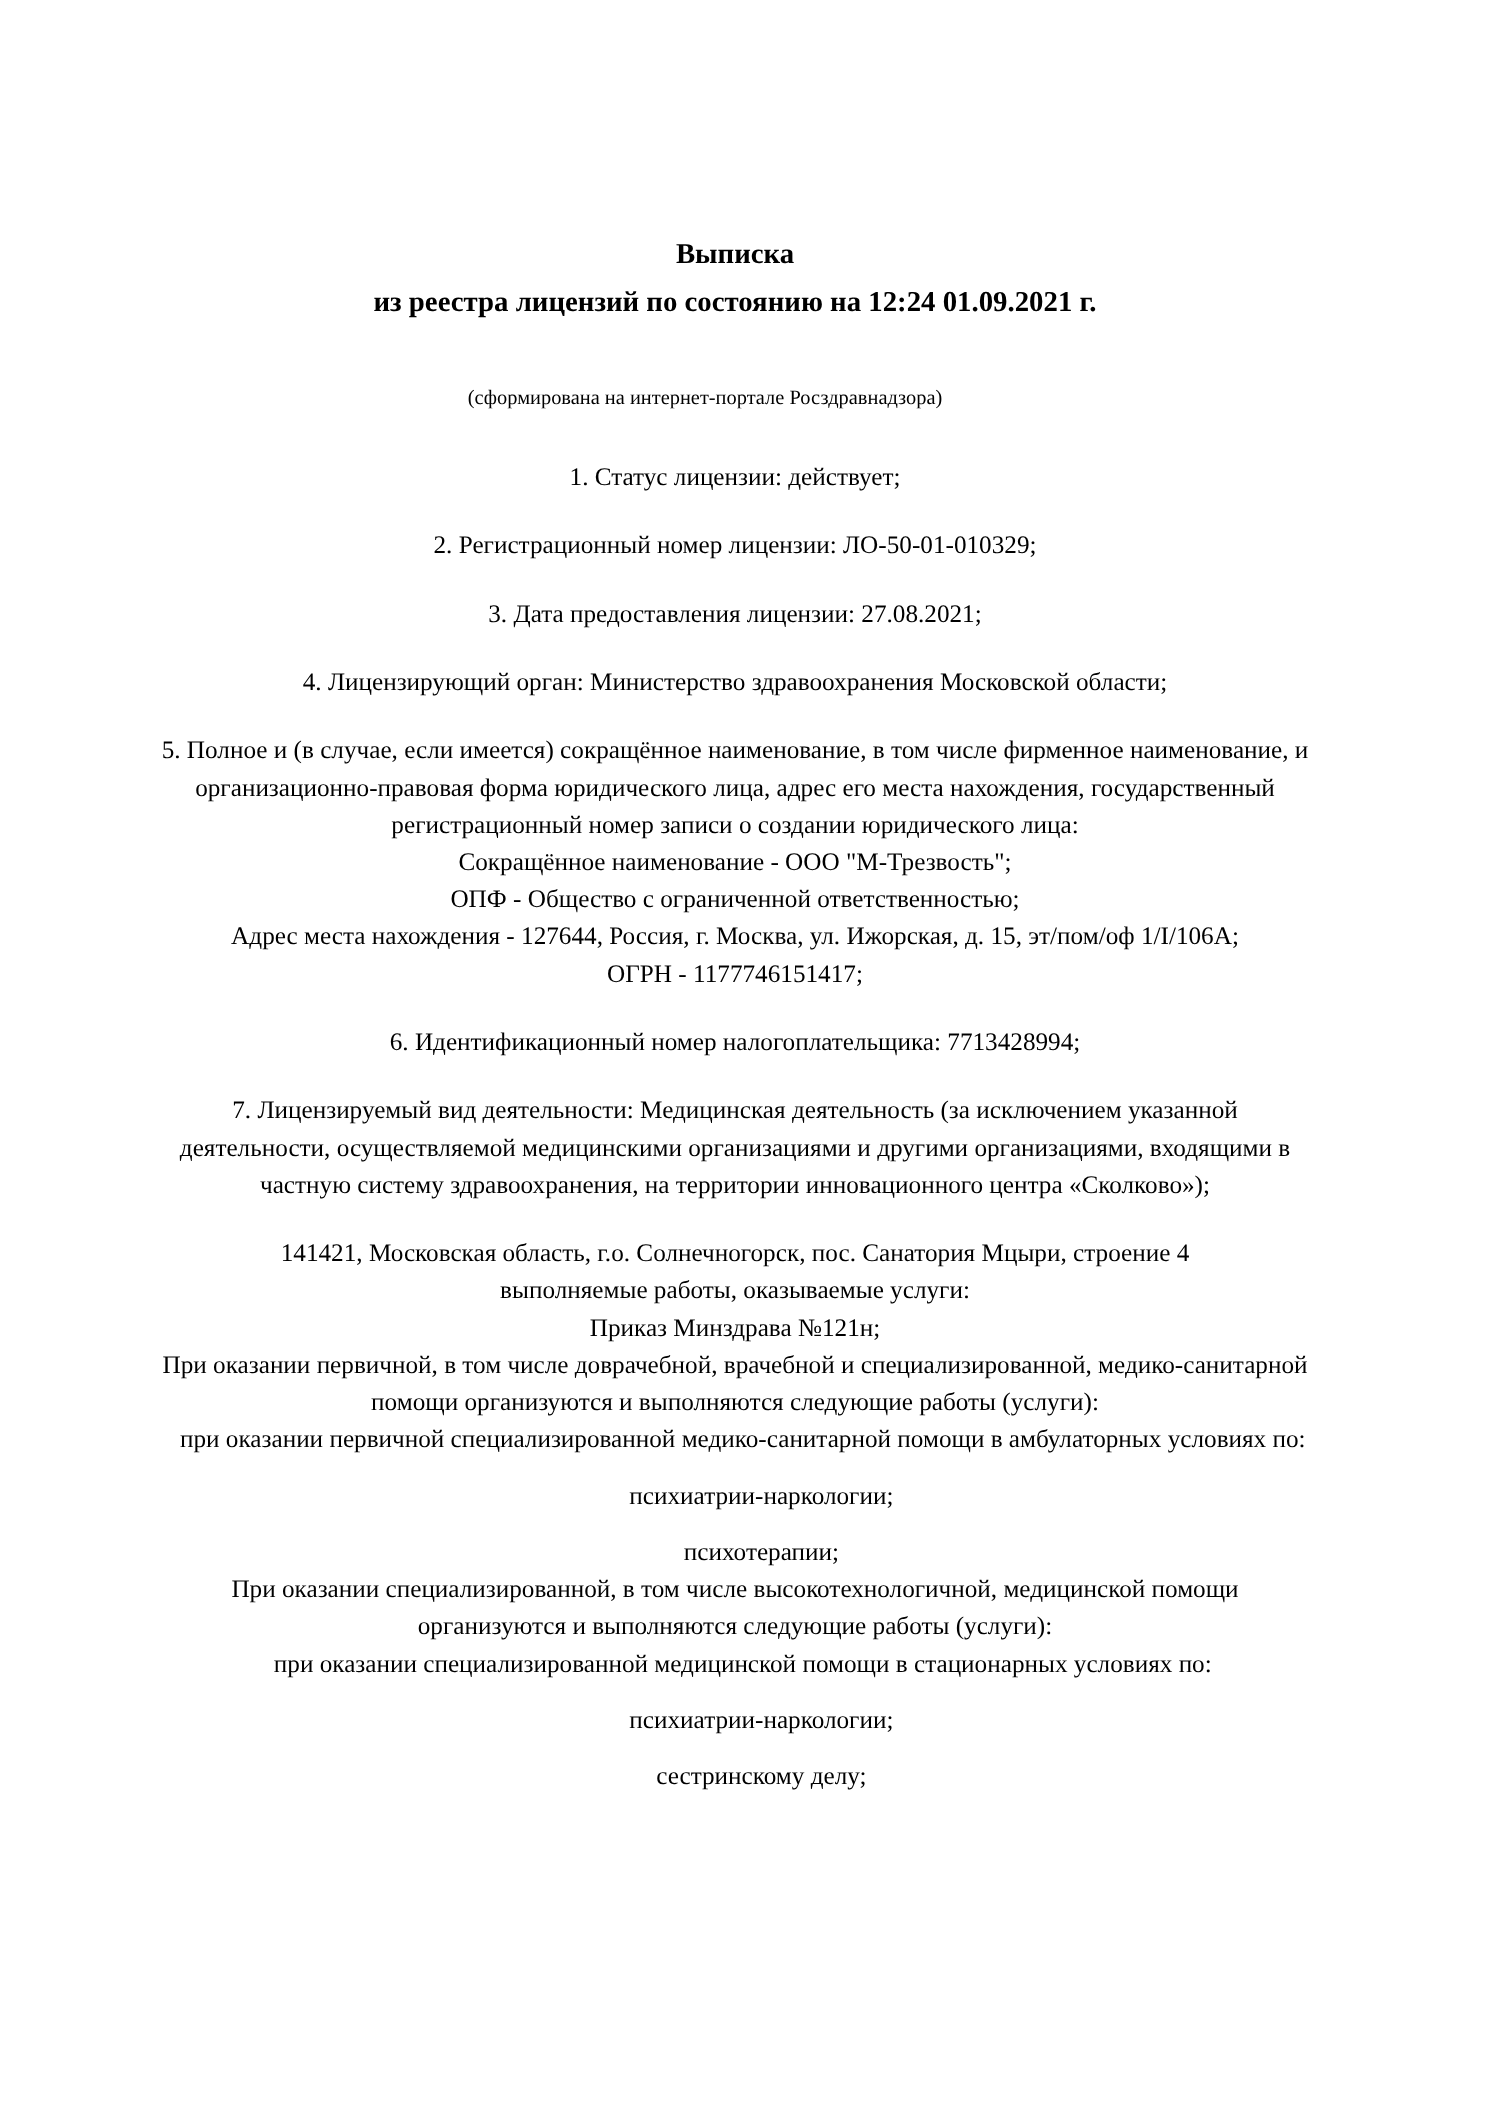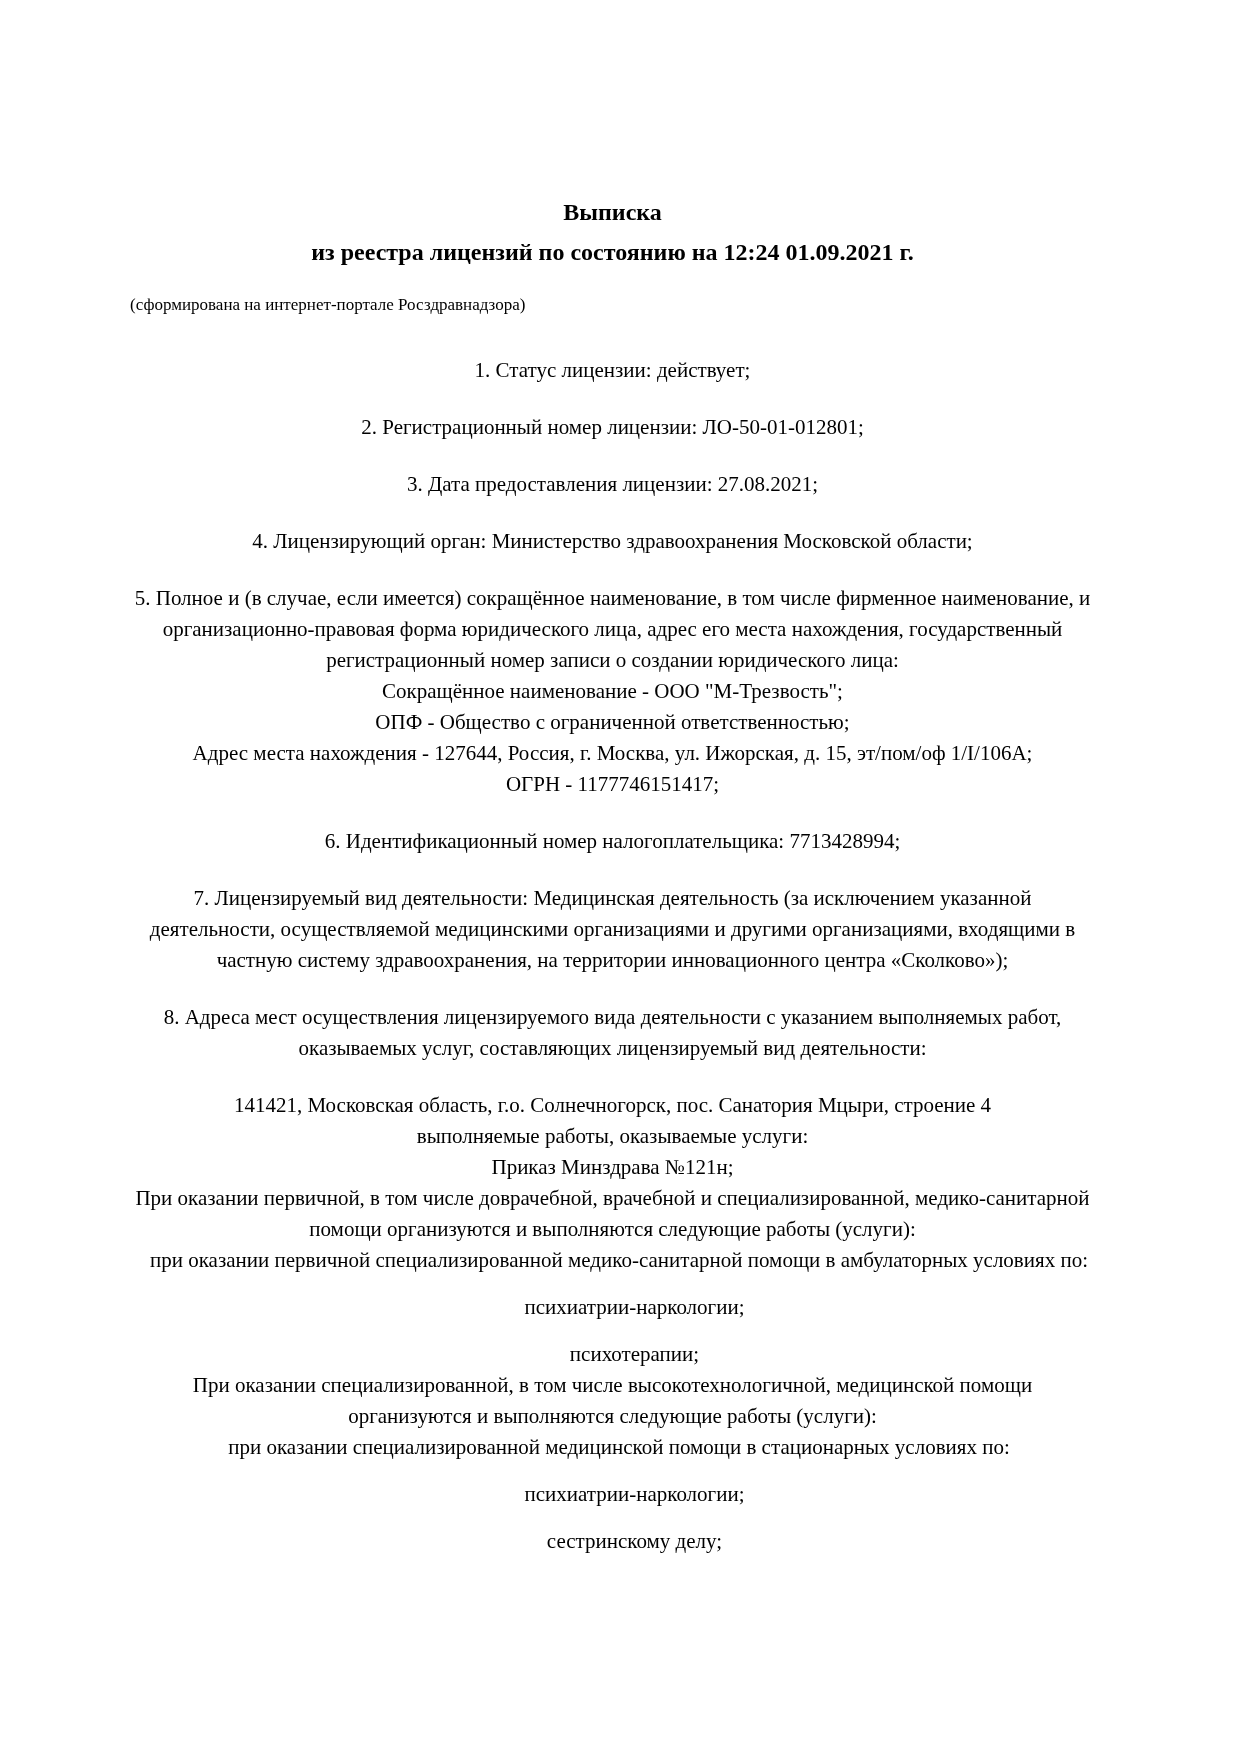--- a/index.html
+++ b/index.html
@@ -22,22 +22,22 @@
     width: 100%;
     padding: 192px 145px 0 130px;
   }
   .title {
     text-align: center;
     font-size: 24px;
     font-weight: bold;
     line-height: 40px;
   }
   .subtitle {
-    margin-top: 21px;
-    text-align: left;
+    margin-top: 48px;
+    text-align: center;
     padding-right: 50px;
     font-size: 17px;
     line-height: 24px;
   }
   .doc-body {
     margin-top: 38px;
     font-size: 21px;
     text-align: center;
   }
   .doc-body > div {
@@ -54,31 +54,30 @@
 
 <div class="page">
   <div class="content">
     <div class="title">
       <div>Выписка</div>
       <div>из реестра лицензий по состоянию на 12:24 01.09.2021 г.</div>
     </div>
     <div class="subtitle">(сформирована на интернет-портале Росздравнадзора)</div>
     <div class="doc-body" id="doc-body">
         <div class="para">1. Статус лицензии: действует;</div>
-        <div class="para">2. Регистрационный номер лицензии: ЛО-50-01-012801;</div>
+        <div class="para">2. Регистрационный номер лицензии: ЛО-50-01-010329;</div>
         <div class="para">3. Дата предоставления лицензии: 27.08.2021;</div>
         <div class="para">4. Лицензирующий орган: Министерство здравоохранения Московской области;</div>
         <div class="para">5. Полное и (в случае, если имеется) сокращённое наименование, в том числе фирменное наименование, и организационно-правовая форма юридического лица, адрес его места нахождения, государственный регистрационный номер записи о создании юридического лица:</div>
         <div class="line">Сокращённое наименование - ООО "М-Трезвость";</div>
         <div class="line">ОПФ - Общество с ограниченной ответственностью;</div>
         <div class="line">Адрес места нахождения - 127644, Россия, г. Москва, ул. Ижорская, д. 15, эт/пом/оф 1/I/106А;</div>
         <div class="line">ОГРН - 1177746151417;</div>
         <div class="para">6. Идентификационный номер налогоплательщика: 7713428994;</div>
         <div class="para">7. Лицензируемый вид деятельности: Медицинская деятельность (за исключением указанной деятельности, осуществляемой медицинскими организациями и другими организациями, входящими в частную систему здравоохранения, на территории инновационного центра «Сколково»);</div>
-        <div class="para">8. Адреса мест осуществления лицензируемого вида деятельности с указанием выполняемых работ, оказываемых услуг, составляющих лицензируемый вид деятельности:</div>
         <div class="para">141421, Московская область, г.о. Солнечногорск, пос. Санатория Мцыри, строение 4</div>
         <div class="line">выполняемые работы, оказываемые услуги:</div>
         <div class="line">Приказ Минздрава №121н;</div>
         <div class="line">При оказании первичной, в том числе доврачебной, врачебной и специализированной, медико-санитарной помощи организуются и выполняются следующие работы (услуги):</div>
         <div class="line ind1">при оказании первичной специализированной медико-санитарной помощи в амбулаторных условиях по:</div>
         <div class="line ind2">психиатрии-наркологии;</div>
         <div class="line ind2">психотерапии;</div>
         <div class="line">При оказании специализированной, в том числе высокотехнологичной, медицинской помощи организуются и выполняются следующие работы (услуги):</div>
         <div class="line ind1">при оказании специализированной медицинской помощи в стационарных условиях по:</div>
         <div class="line ind2">психиатрии-наркологии;</div>

